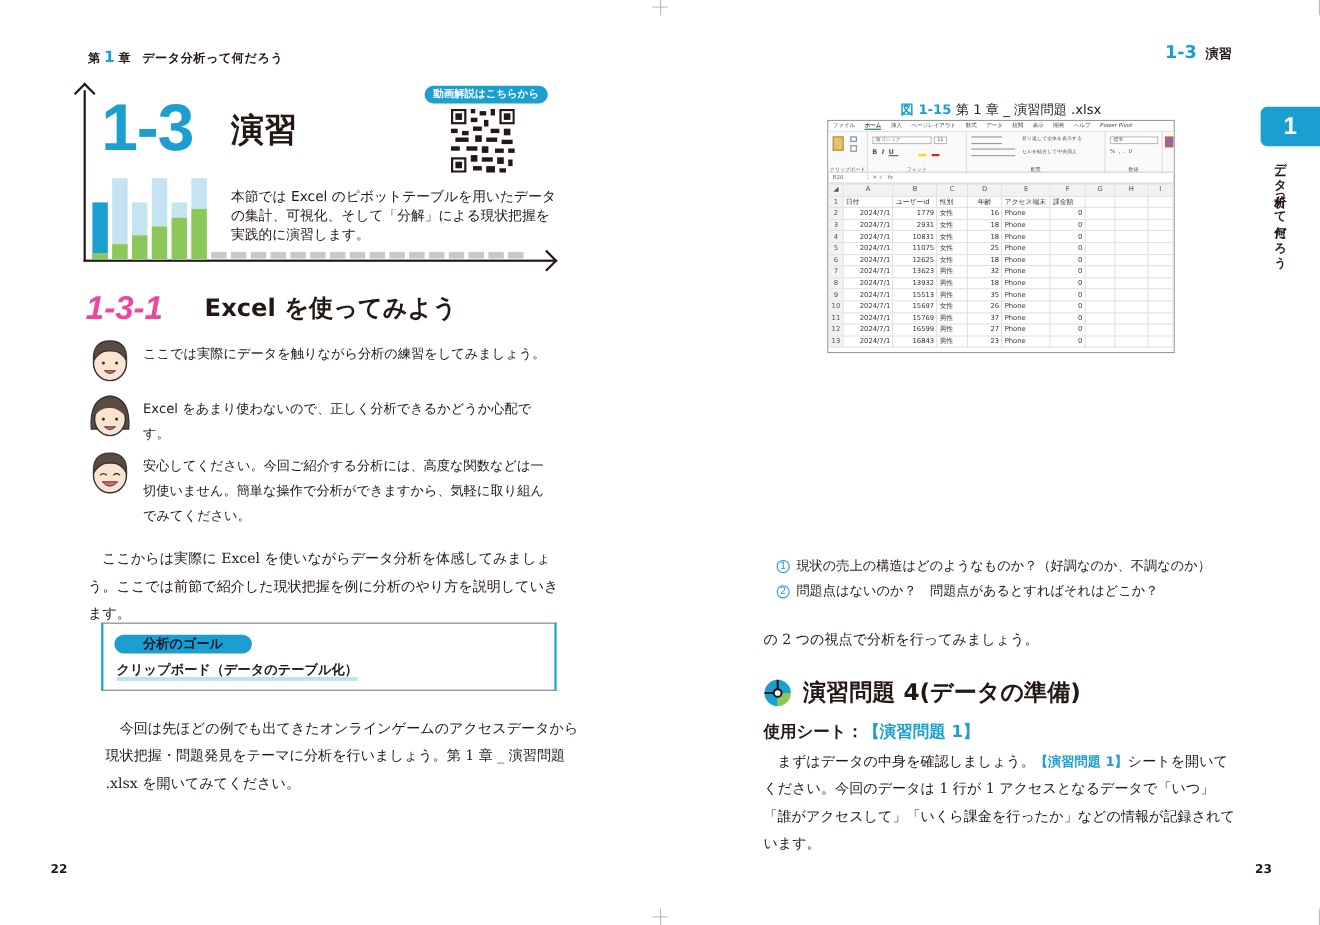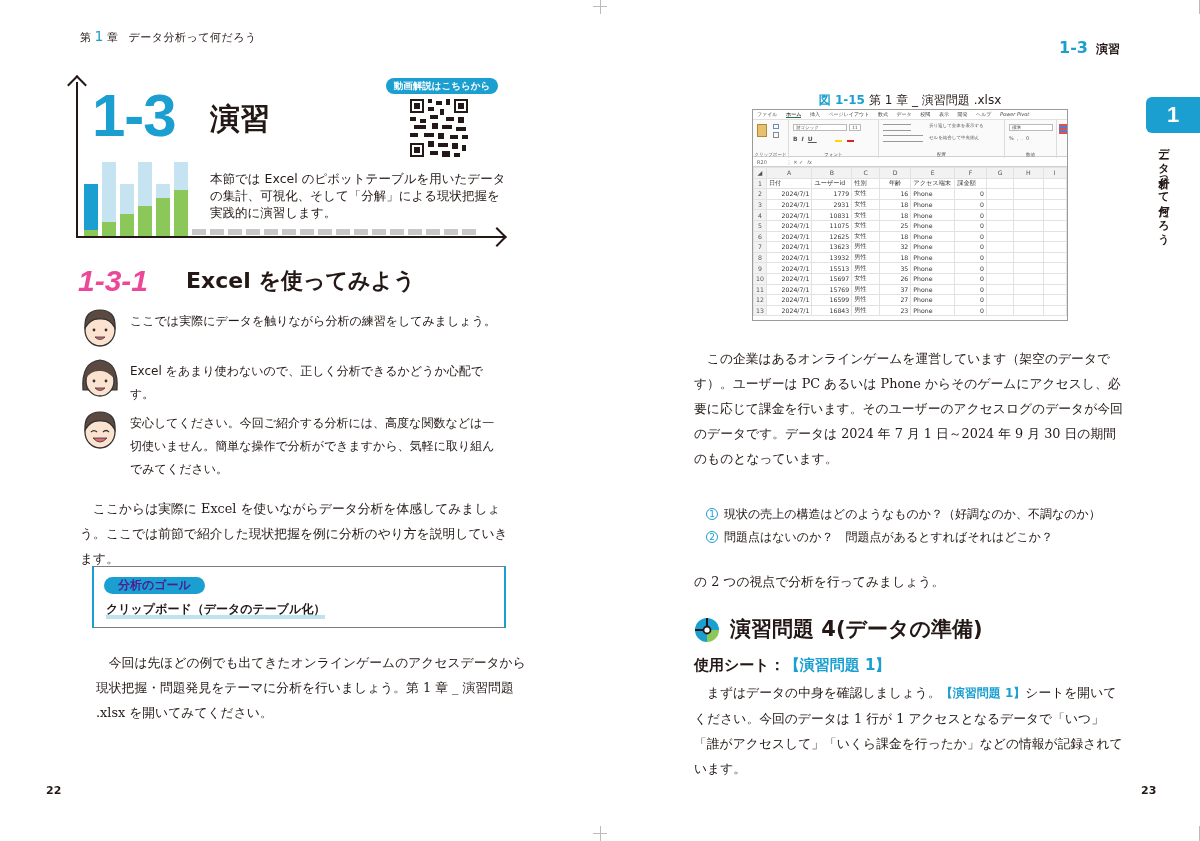--- a/index.html
+++ b/index.html
@@ -5,21 +5,21 @@
   * { box-sizing: border-box; margin: 0; padding: 0; }
   html, body { width: 1200px; height: 841px; background: #fff; overflow: hidden; }
   body { position: relative; font-family: "DejaVu Sans", sans-serif; color: #231815; }
   .abs { position: absolute; }
   .serif { font-family: "DejaVu Serif", "Liberation Serif", serif; }
 
   
   .crop { position: absolute; background: #bbb; }
 
   
-  .run-head-left { left: 80px; top: 28px; font-size: 11px; font-weight: normal; letter-spacing: 0.5px; text-align: right; }
+  .run-head-left { left: 80px; top: 44px; font-size: 11px; font-weight: bold; letter-spacing: 0.5px; text-align: right; }
   .run-head-left .num { color: #1a9fd0; font-size: 14px; margin: 0 3px; }
   .run-head-left .title { margin-left: 10px; }
 
   
   .axis-v { left: 76px; top: 82px; width: 2px; height: 156px; background: #231815; }
   .axis-h { left: 76px; top: 236px; width: 428px; height: 2px; background: #231815; }
   .arrow-up { left: 70px; top: 78px; width: 14px; height: 14px; border-left: 2px solid #231815; border-top: 2px solid #231815; transform: rotate(45deg); transform-origin: center; }
   .arrow-right { left: 490px; top: 230px; width: 14px; height: 14px; border-right: 2px solid #231815; border-top: 2px solid #231815; transform: rotate(45deg); }
 
   .sec-num { left: 92px; top: 86px; font-size: 60px; font-weight: bold; color: #1a9fd0; letter-spacing: -1px; line-height: 1; font-family: "Liberation Sans", sans-serif; }
@@ -40,21 +40,21 @@
   .sub-num { left: 78px; top: 266px; font-size: 30px; font-weight: bold; color: #ec4899; line-height: 1; font-family: "Liberation Sans", sans-serif; font-style: italic; }
   .sub-title { left: 186px; top: 270px; font-size: 22px; font-weight: bold; line-height: 1; }
 
   .dialog { left: 80px; width: 430px; }
   .face { position: absolute; left: 0; top: 0; width: 40px; height: 42px; }
   .dialog .txt { position: absolute; left: 50px; top: 4px; width: 376px; font-size: 12px; line-height: 23px; }
 
   .body-left { left: 80px; width: 430px; font-size: 12.8px; line-height: 25px; text-indent: 1em; }
 
   .goal-box { left: 92px; top: 566px; width: 414px; height: 62px; border: 1.5px solid #7c7c7c; border-left: 2px solid #1a9fd0; border-right: 2px solid #1a9fd0; }
-  .goal-badge { position: absolute; left: 10px; top: 10px; height: 17px; padding: 0 14px; border-radius: 9px; background: #1a9fd0; color: #4c1d95; font-size: 12px; font-weight: bold; line-height: 17px; }
+  .goal-badge { position: absolute; left: 10px; top: 10px; height: 17px; padding: 0 26px; border-radius: 9px; background: #1a9fd0; color: #0f172a; font-size: 12px; font-weight: bold; line-height: 17px; }
   .goal-text { position: absolute; left: 12px; top: 34px; font-size: 12px; font-weight: bold; background: linear-gradient(to top, #bfe2f1 0, #bfe2f1 4px, transparent 4px); padding-bottom: 1px; }
 
   .pnum { font-size: 11px; font-weight: bold; top: 784px; }
 
   
   .run-head-right { right: 80px; top: 38px; font-size: 12px; font-weight: bold; }
   .run-head-right .n { color: #1a9fd0; font-size: 16px; margin-right: 8px; }
 
   .tab-chapter { left: 1146px; top: 97px; width: 54px; height: 36px; background: #1a9fd0; border-radius: 6px 0 0 6px; color: #fff; font-size: 22px; font-weight: bold; text-align: center; line-height: 36px; font-family: "Liberation Sans", sans-serif; }
   .tab-vertical { left: 1152px; top: 140px; width: 18px; writing-mode: vertical-rl; font-size: 11px; font-weight: bold; letter-spacing: 1px; }
@@ -473,21 +473,20 @@
           <td class="r">0</td>
           <td></td>
           <td></td>
           <td></td>
         </tr>
       </tbody>
   </table>
 </div>
 
 <div class="abs body-right serif" style="top:346px;">
-  <p>この企業はあるオンラインゲームを運営しています（架空のデータです）。ユーザーは PC あるいは Phone からそのゲームにアクセスし、必要に応じて課金を行います。そのユーザーのアクセスログのデータが今回のデータです。データは 2024 年 7 月 1 日～2024 年 9 月 30 日の期間のものとなっています。</p>
 </div>
 
 <div class="abs list-item" style="top:506px;">
   <span class="circ">1</span><span>現状の売上の構造はどのようなものか？（好調なのか、不調なのか）</span>
 </div>
 <div class="abs list-item" style="top:529px;">
   <span class="circ">2</span><span>問題点はないのか？　問題点があるとすればそれはどこか？</span>
 </div>
 
 <div class="abs body-right serif" style="top:569px;">の 2 つの視点で分析を行ってみましょう。</div>

